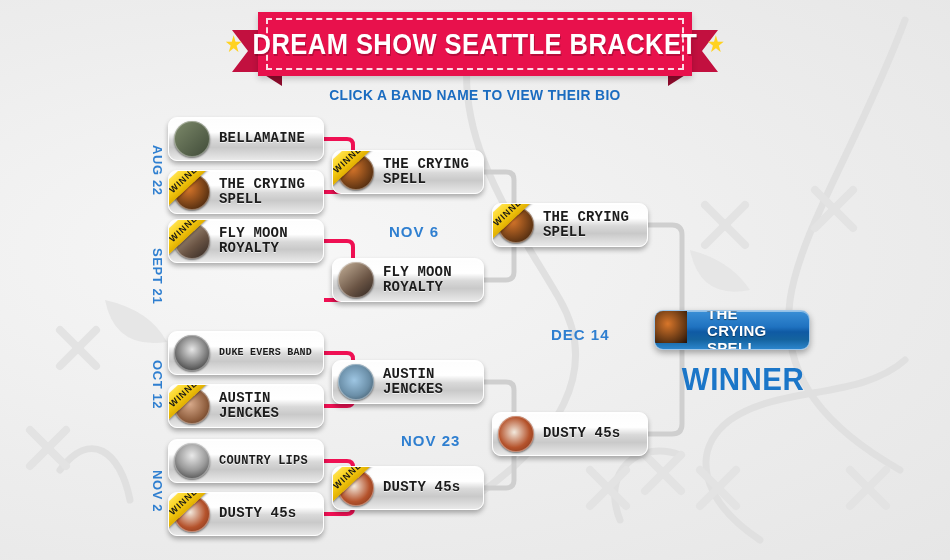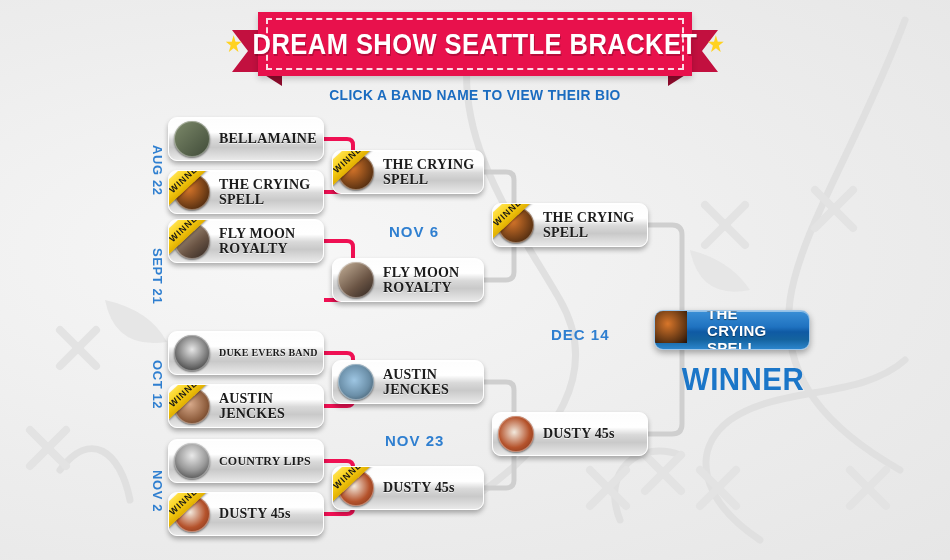--- a/index.html
+++ b/index.html
@@ -85,21 +85,21 @@
   .box .thumb{
     position:absolute;left:5px;top:50%;transform:translateY(-50%);
     border-radius:50%;
     background:#3a3a3a;
     box-shadow:0 1px 2px rgba(0,0,0,.5), inset 0 0 0 1px rgba(255,255,255,.35);
     overflow:hidden;
   }
   .box .label{
     position:absolute;left:0;right:0;top:50%;transform:translateY(-50%);
     color:#1c1c1c;font-weight:bold;
-    font-family:Liberation Serif, serif;
+    font-family:Liberation Mono, monospace;
     letter-spacing:.2px;line-height:1.08;
     text-shadow:0 1px 0 rgba(255,255,255,.7);
   }
   .ribbonwin{
     position:absolute;left:-22px;top:-4px;width:78px;height:19px;
     background:linear-gradient(to bottom,#ffe14a 0%,#f8cf17 48%,#e0ae00 100%);
     transform:rotate(-43deg);transform-origin:center;
     box-shadow:0 1px 2px rgba(0,0,0,.35);
     display:flex;align-items:center;justify-content:center;
     color:#171717;font-size:9px;font-weight:bold;letter-spacing:1px;
@@ -208,21 +208,21 @@
   </div>
 
   <div class="subtitle">CLICK A BAND NAME TO VIEW THEIR BIO</div>
 
   <div class="datecol" style="left:150px;top:145px;">AUG 22</div>
   <div class="datecol" style="left:150px;top:248px;">SEPT 21</div>
   <div class="datecol" style="left:150px;top:360px;">OCT 12</div>
   <div class="datecol" style="left:150px;top:470px;">NOV 2</div>
 
   <div class="roundlabel" style="left:389px;top:223px;">NOV 6</div>
-  <div class="roundlabel" style="left:385px;top:432px;text-align:center;">NOV 23</div>
+  <div class="roundlabel" style="left:401px;top:432px;text-align:center;">NOV 23</div>
   <div class="roundlabel" style="left:551px;top:326px;">DEC 14</div>
 
   <div class="box" style="left:168px;top:117px;width:156px;height:44px;">
     <div class="thumb" style="width:36px;height:36px;background:linear-gradient(135deg,#7d8a6a,#3f4a38);"></div>
     <div class="label" style="left:50px;font-size:14px;">BELLAMAINE</div>
   </div>
 
   <div class="box" style="left:168px;top:170px;width:156px;height:44px;">
     <div class="thumb" style="width:36px;height:36px;background:radial-gradient(circle at 40% 40%,#d8762a,#5b3212 70%,#241006);"></div>
     <div class="ribbonwin">WINNER</div>

